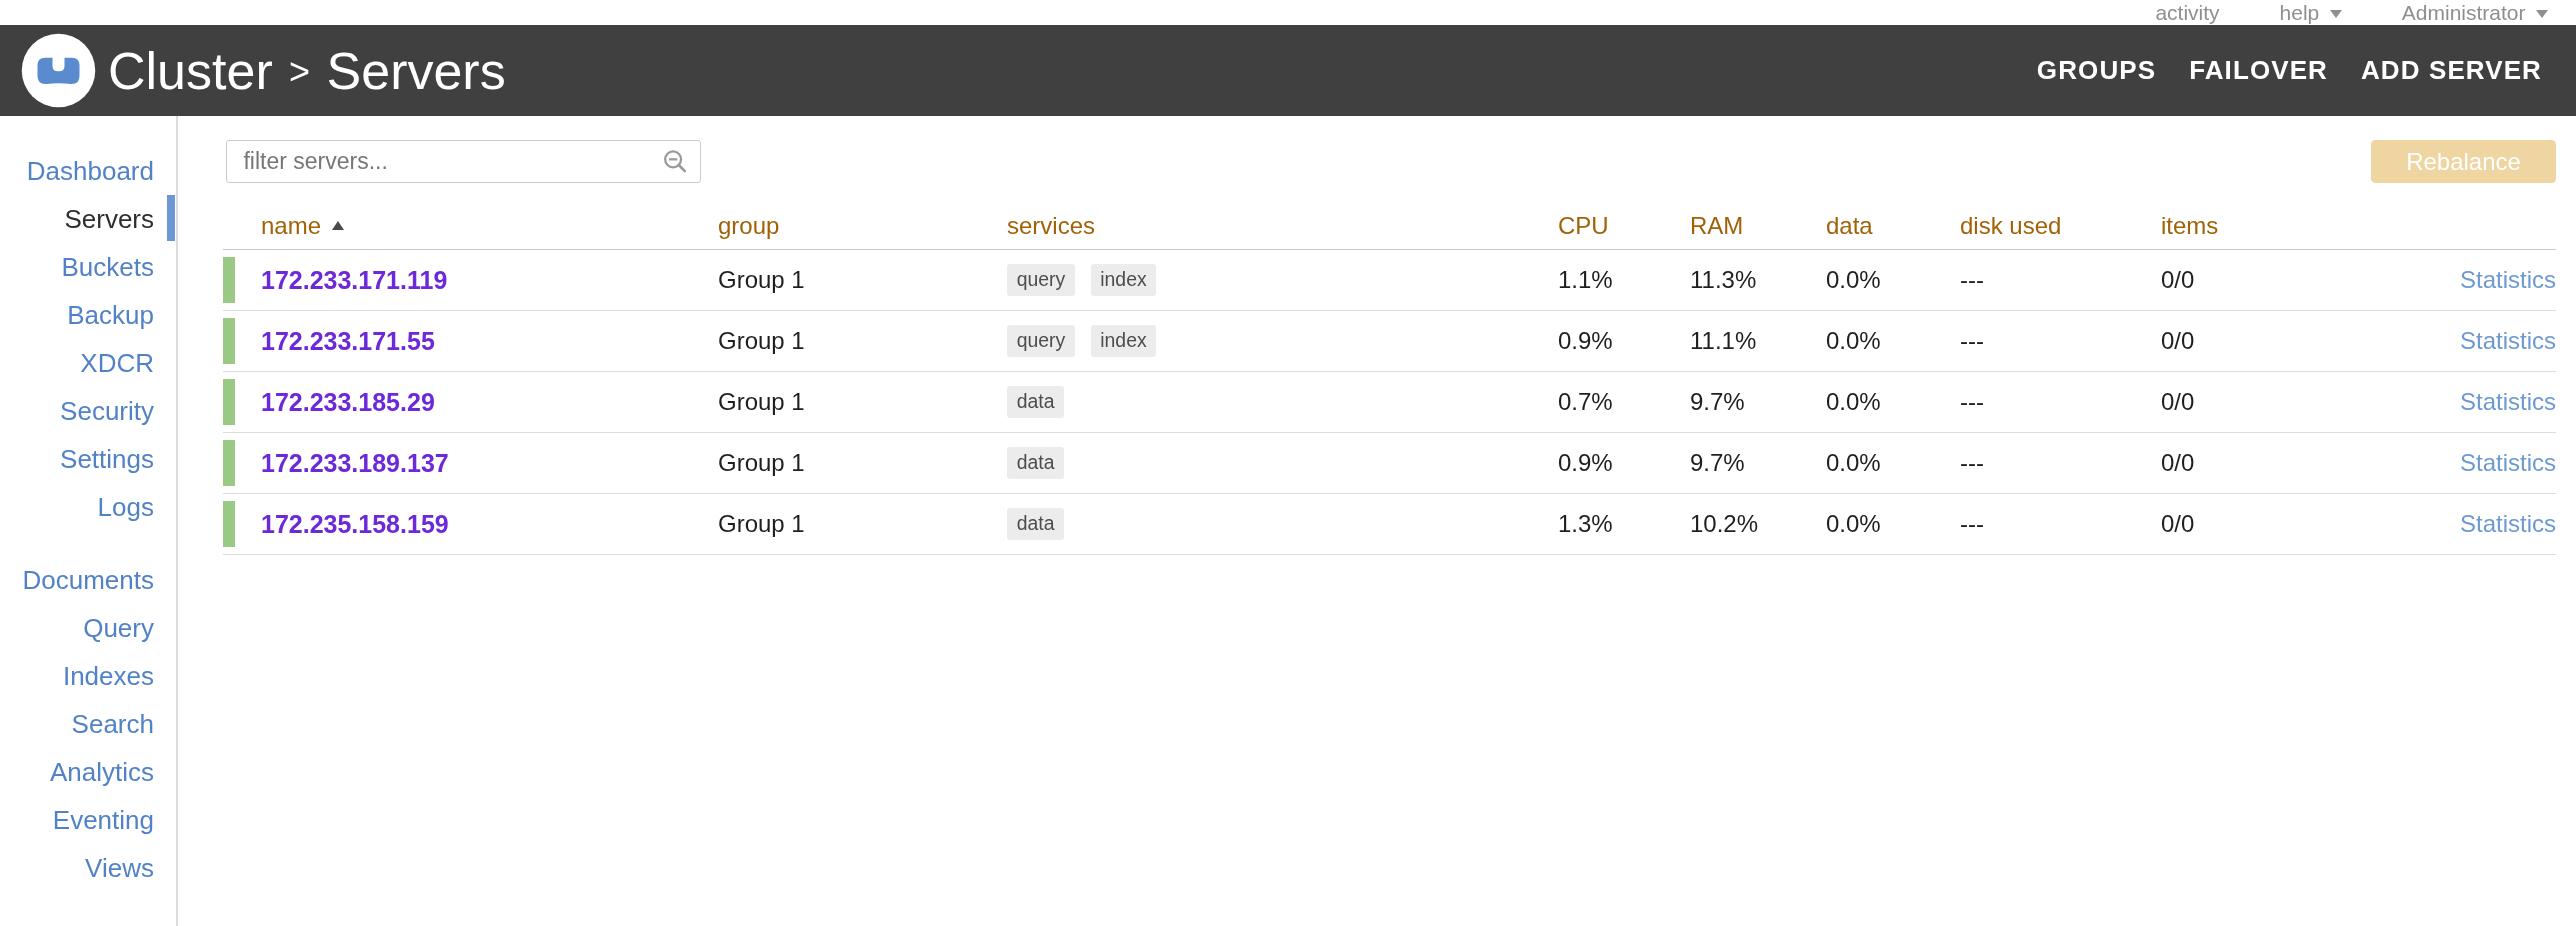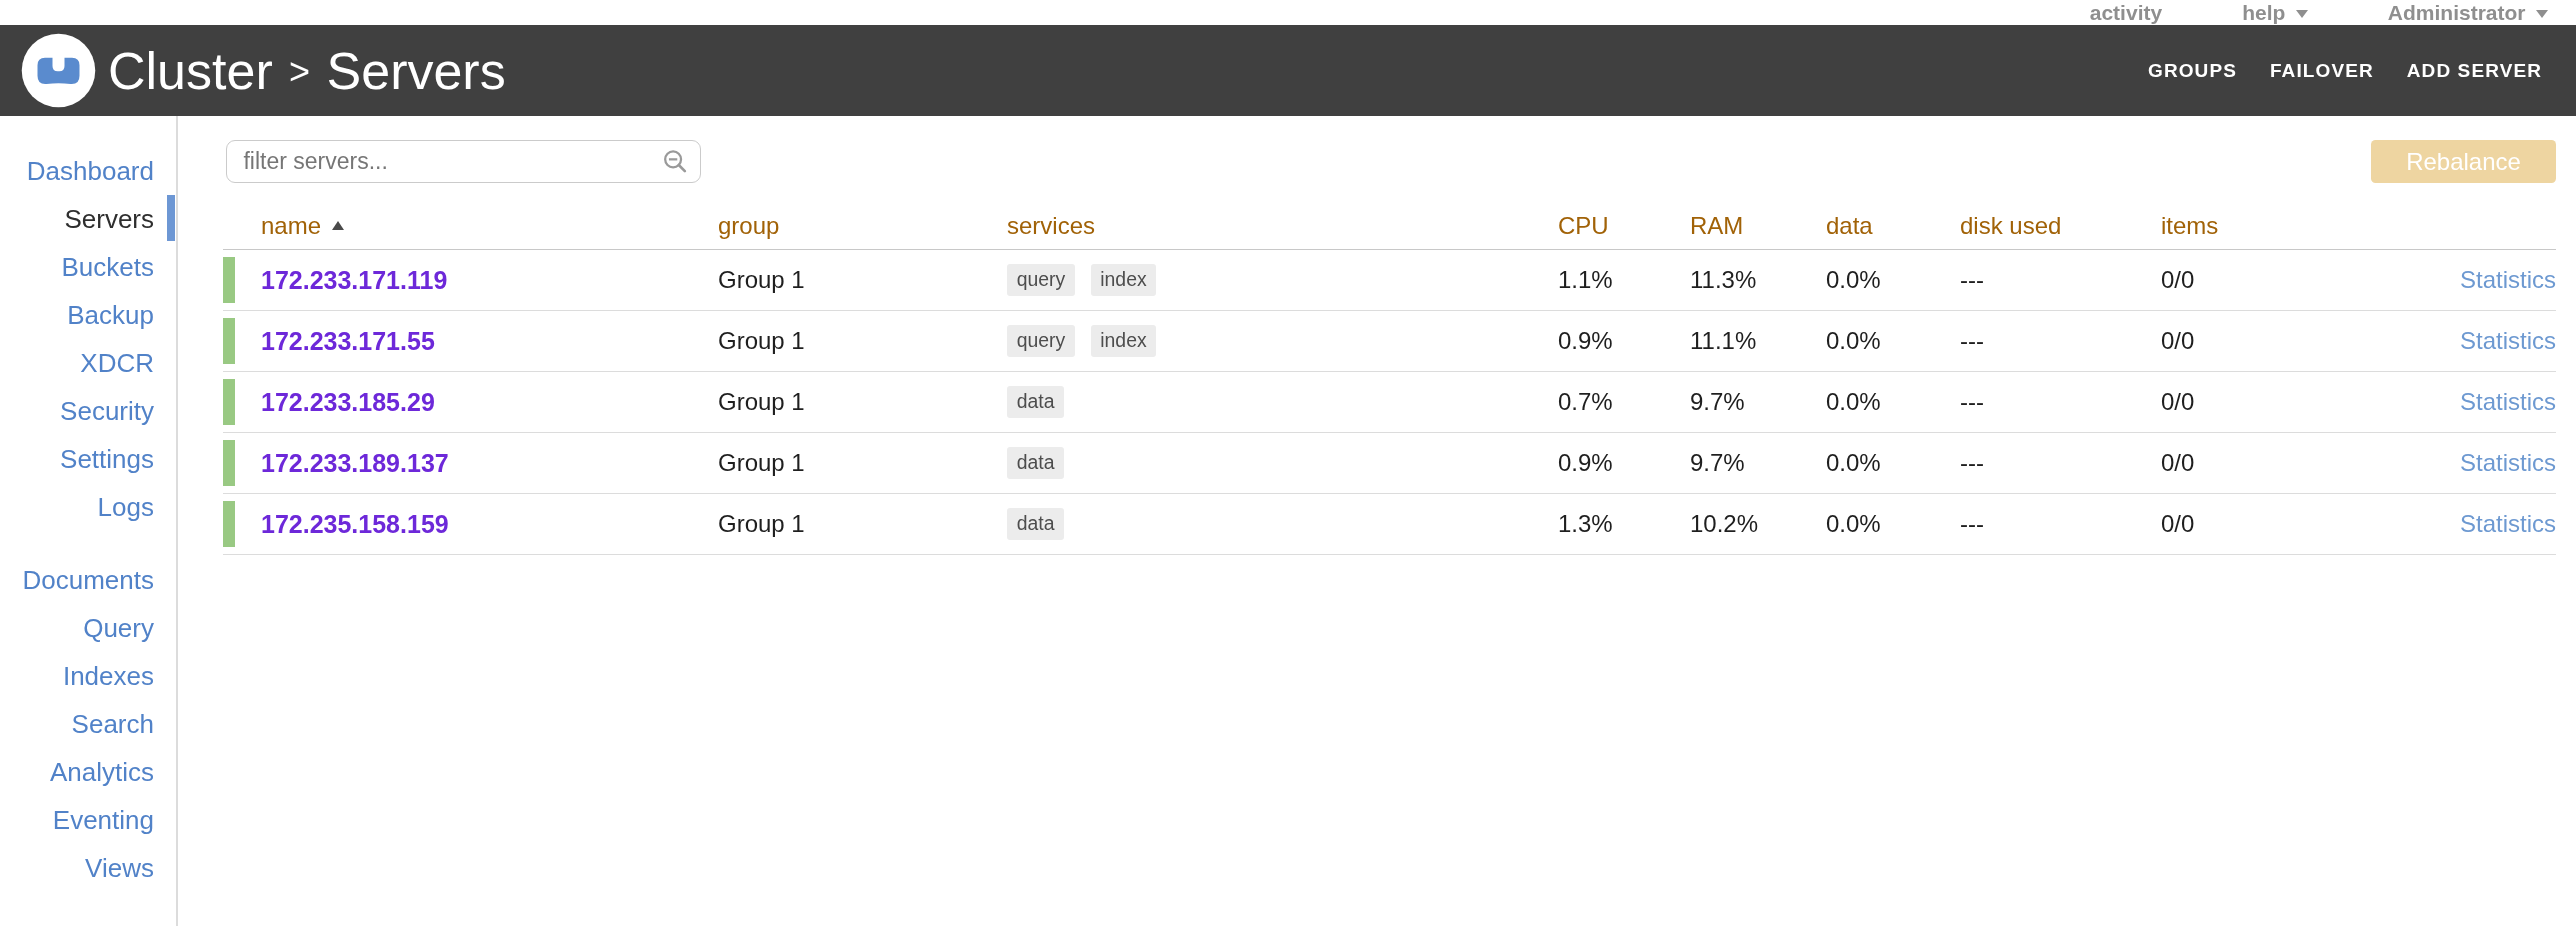--- a/index.html
+++ b/index.html
@@ -3,58 +3,58 @@
 <meta charset="utf-8">
 <style>
   * { margin:0; padding:0; box-sizing:border-box; }
   html,body { width:2576px; height:926px; background:#fff; overflow:hidden;
               font-family:"Liberation Sans", sans-serif; }
   .page { position:relative; width:2576px; height:926px; background:#fff; }
 
   
   .topbar { position:absolute; top:0; left:0; width:100%; height:25px;
             display:flex; justify-content:flex-end; align-items:center;
-            gap:80px; padding-right:28px;font-weight:bold; }
+            gap:60px; padding-right:28px; }
   .toplink { font-size:21px; color:#8f8f8f; display:flex; align-items:center;
              gap:10.5px; cursor:pointer; white-space:nowrap; }
   .caret-down { width:0; height:0; border-left:6.7px solid transparent;
                 border-right:6.7px solid transparent; border-top:8.2px solid #8f8f8f;
                 display:inline-block; margin-top:3px; }
 
   
   .appbar { position:absolute; top:25px; left:0; width:100%; height:91px;
             background:#404040; display:flex; align-items:center; }
   .logo { width:75px; height:75px; margin-left:21px; flex:0 0 auto; }
   .title { margin-left:12px; color:#fff; font-size:52px; font-weight:400;
            display:flex; align-items:center; gap:16.4px; white-space:nowrap; }
   .title .sep { font-size:36px; font-weight:400; padding-top:3px; }
   .appbar-actions { margin-left:auto; display:flex; align-items:center;
                     gap:33px; padding-right:34px; }
-  .appbar-btn { color:#fff; font-size:19px; font-weight:700;
+  .appbar-btn { color:#fff; font-size:26px; font-weight:700;
                 letter-spacing:1.1px; background:none; border:none;
                 font-family:"Liberation Sans", sans-serif; cursor:pointer;
                 white-space:nowrap; }
 
   
   .sidebar { position:absolute; top:116px; left:0; width:176px; bottom:0; }
   .nav-group { display:flex; flex-direction:column; align-items:flex-end;
                padding-right:22px; }
   .nav-group.g1 { margin-top:31px; }
   .nav-group.g2 { margin-top:25px; }
   .nav-item { height:48px; line-height:48px; font-size:26px; color:#5182c8;
               cursor:pointer; white-space:nowrap; text-decoration:none; }
   .nav-item.active { color:#2e2e2e; }
   .active-bar { position:absolute; left:167px; top:79px; width:8.2px;
                 height:46px; background:#6d97d4; }
   .v-divider { position:absolute; left:176px; top:116px; width:1.5px;
                bottom:0; background:#dcdcdc; }
 
   
   .filter-wrap { position:absolute; left:226px; top:140px; width:475px; height:43px; }
-  .filter-input { width:100%; height:100%; border:1.5px solid #cbcbcb; border-radius:9px;
+  .filter-input { width:100%; height:100%; border:1.5px solid #cbcbcb; border-radius:3px;
                   font-size:23px; padding:0 54px 0 16.4px; color:#404040; outline:none;
                   font-family:"Liberation Sans", sans-serif; }
   .filter-input::placeholder { color:#767676; }
   .search-icon { position:absolute; right:12px; top:8.2px; }
   .rebalance-btn { position:absolute; left:2371px; top:140px; width:185px; height:43px;
                    background:#eed5a1; color:#fff; font-size:24px; border:none;
                    border-radius:4.5px; font-family:"Liberation Sans", sans-serif;
                    cursor:default; }
 
   

